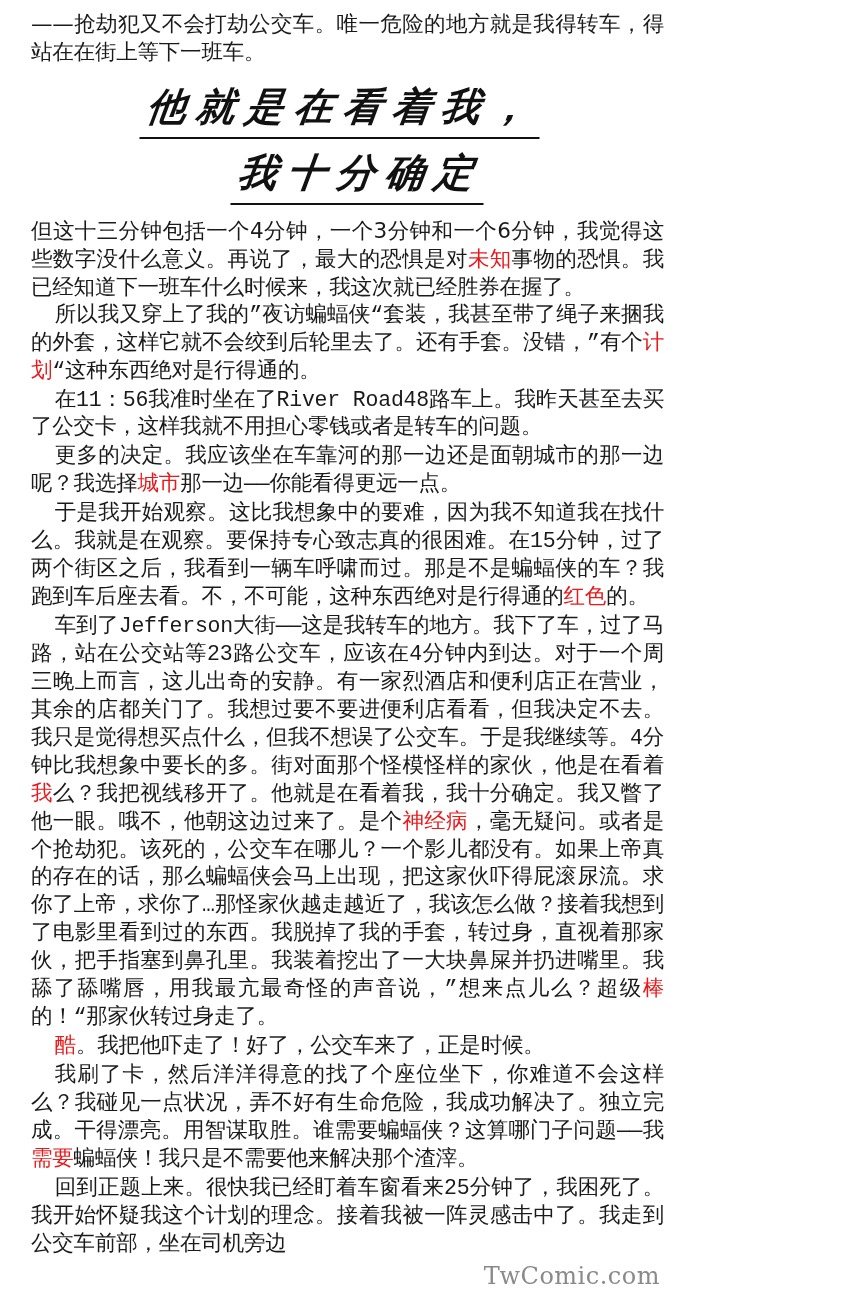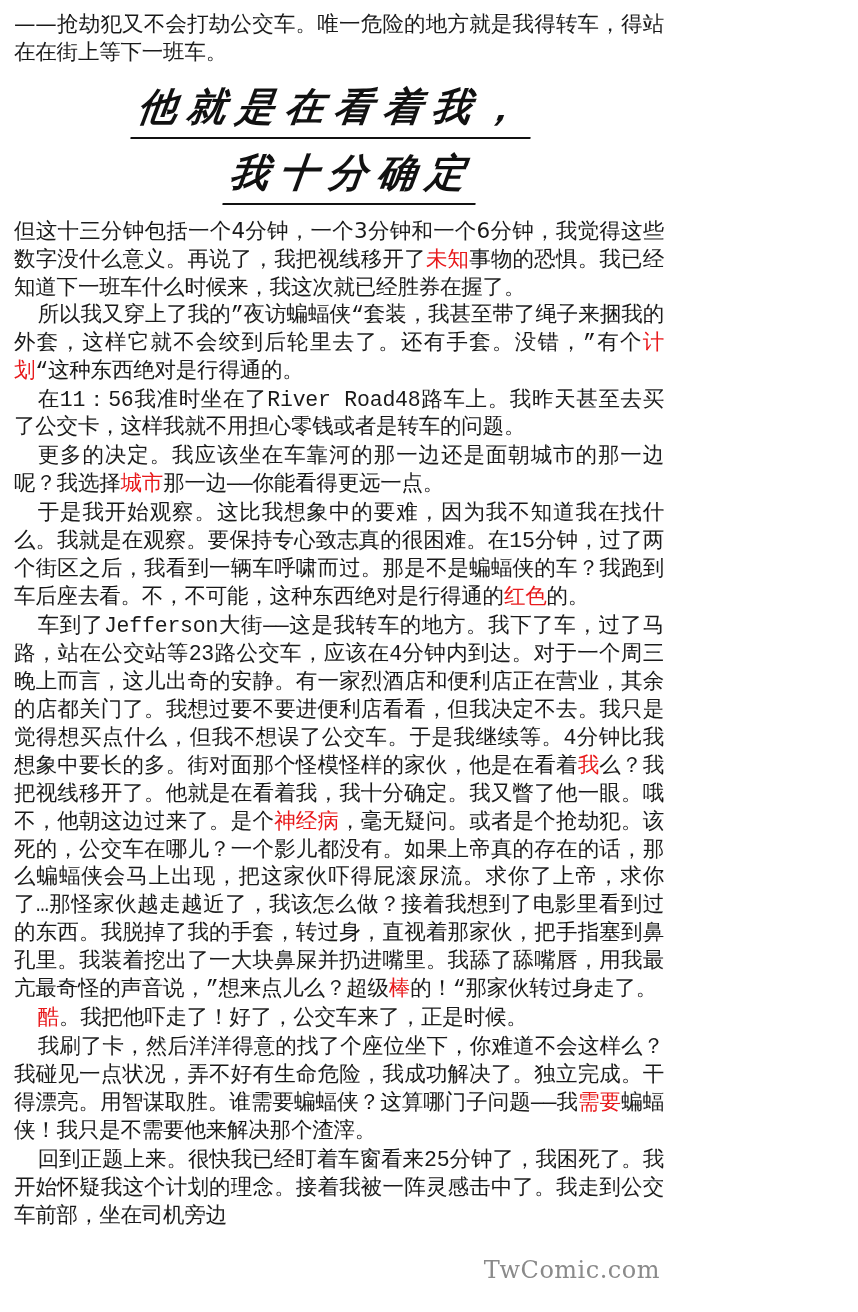--- a/index.html
+++ b/index.html
@@ -13,21 +13,21 @@
     position: relative;
     font-family: "DejaVu Sans", "Liberation Sans", sans-serif;
     color: #1a1a1a;
     overflow: hidden;
   }
   .page {
     position: relative;
     width: 678px;
     height: 1312px;
     box-sizing: border-box;
-    padding: 10px 14px 0 14px;
+    padding: 10px 14px 0 31px;
   }
   .para {
     font-size: 21.5px;
     line-height: 1.30;
     letter-spacing: -0.2px;
     text-align: justify;
     text-justify: inter-character;
     margin: 0 0 1px 0;
     word-break: break-all;
   }
@@ -63,21 +63,21 @@
     margin-left: 26px;
   }
   .title-rows {
     display: flex;
     flex-direction: column;
     align-items: center;
   }
   .footer {
     position: absolute;
     right: 18px;
-    bottom: 28px;
+    bottom: 22px;
     font-family: "DejaVu Serif", "Liberation Serif", serif;
     font-size: 24px;
     color: #8a8a8a;
     letter-spacing: 0.5px;
   }
 </style>
 </head>
 <body>
 
 <div class="page">
@@ -86,21 +86,21 @@
 
 
 
   <div class="title-block">
     <div class="title-rows">
       <div class="hand-line l1">他就是在看着我，</div>
       <div class="hand-line l2">我十分确定</div>
     </div>
   </div>
 
-  <p class="para"><span>但这十三分钟包括一个4分钟，一个3分钟和一个6分钟，我觉得这些数字没什么意义。再说了，我把视线移开了</span><span class="red">未知</span><span>事物的恐惧。我已经知道下一班车什么时候来，我这次就已经胜券在握了。</span></p>
+  <p class="para"><span>但这十三分钟包括一个4分钟，一个3分钟和一个6分钟，我觉得这些数字没什么意义。再说了，最大的恐惧是对</span><span class="red">未知</span><span>事物的恐惧。我已经知道下一班车什么时候来，我这次就已经胜券在握了。</span></p>
 
   <p class="para indent"><span>所以我又穿上了我的”夜访蝙蝠侠“套装，我甚至带了绳子来捆我的外套，这样它就不会绞到后轮里去了。还有手套。没错，”有个</span><span class="red">计划</span><span>“这种东西绝对是行得通的。</span></p>
 
   <p class="para indent"><span>在11：56我准时坐在了River Road48路车上。我昨天甚至去买了公交卡，这样我就不用担心零钱或者是转车的问题。</span></p>
 
   <p class="para indent"><span>更多的决定。我应该坐在车靠河的那一边还是面朝城市的那一边呢？我选择</span><span class="red">城市</span><span>那一边——你能看得更远一点。</span></p>
 
   <p class="para indent"><span>于是我开始观察。这比我想象中的要难，因为我不知道我在找什么。我就是在观察。要保持专心致志真的很困难。在15分钟，过了两个街区之后，我看到一辆车呼啸而过。那是不是蝙蝠侠的车？我跑到车后座去看。不，不可能，这种东西绝对是行得通的</span><span class="red">红色</span><span>的。</span></p>
 
   <p class="para indent"><span>车到了Jefferson大街——这是我转车的地方。我下了车，过了马路，站在公交站等23路公交车，应该在4分钟内到达。对于一个周三晚上而言，这儿出奇的安静。有一家烈酒店和便利店正在营业，其余的店都关门了。我想过要不要进便利店看看，但我决定不去。我只是觉得想买点什么，但我不想误了公交车。于是我继续等。4分钟比我想象中要长的多。街对面那个怪模怪样的家伙，他是在看着</span><span class="red">我</span><span>么？我把视线移开了。他就是在看着我，我十分确定。我又瞥了他一眼。哦不，他朝这边过来了。是个</span><span class="red">神经病</span><span>，毫无疑问。或者是个抢劫犯。该死的，公交车在哪儿？一个影儿都没有。如果上帝真的存在的话，那么蝙蝠侠会马上出现，把这家伙吓得屁滚尿流。求你了上帝，求你了…那怪家伙越走越近了，我该怎么做？接着我想到了电影里看到过的东西。我脱掉了我的手套，转过身，直视着那家伙，把手指塞到鼻孔里。我装着挖出了一大块鼻屎并扔进嘴里。我舔了舔嘴唇，用我最亢最奇怪的声音说，”想来点儿么？超级</span><span class="red">棒</span><span>的！“那家伙转过身走了。</span></p>

